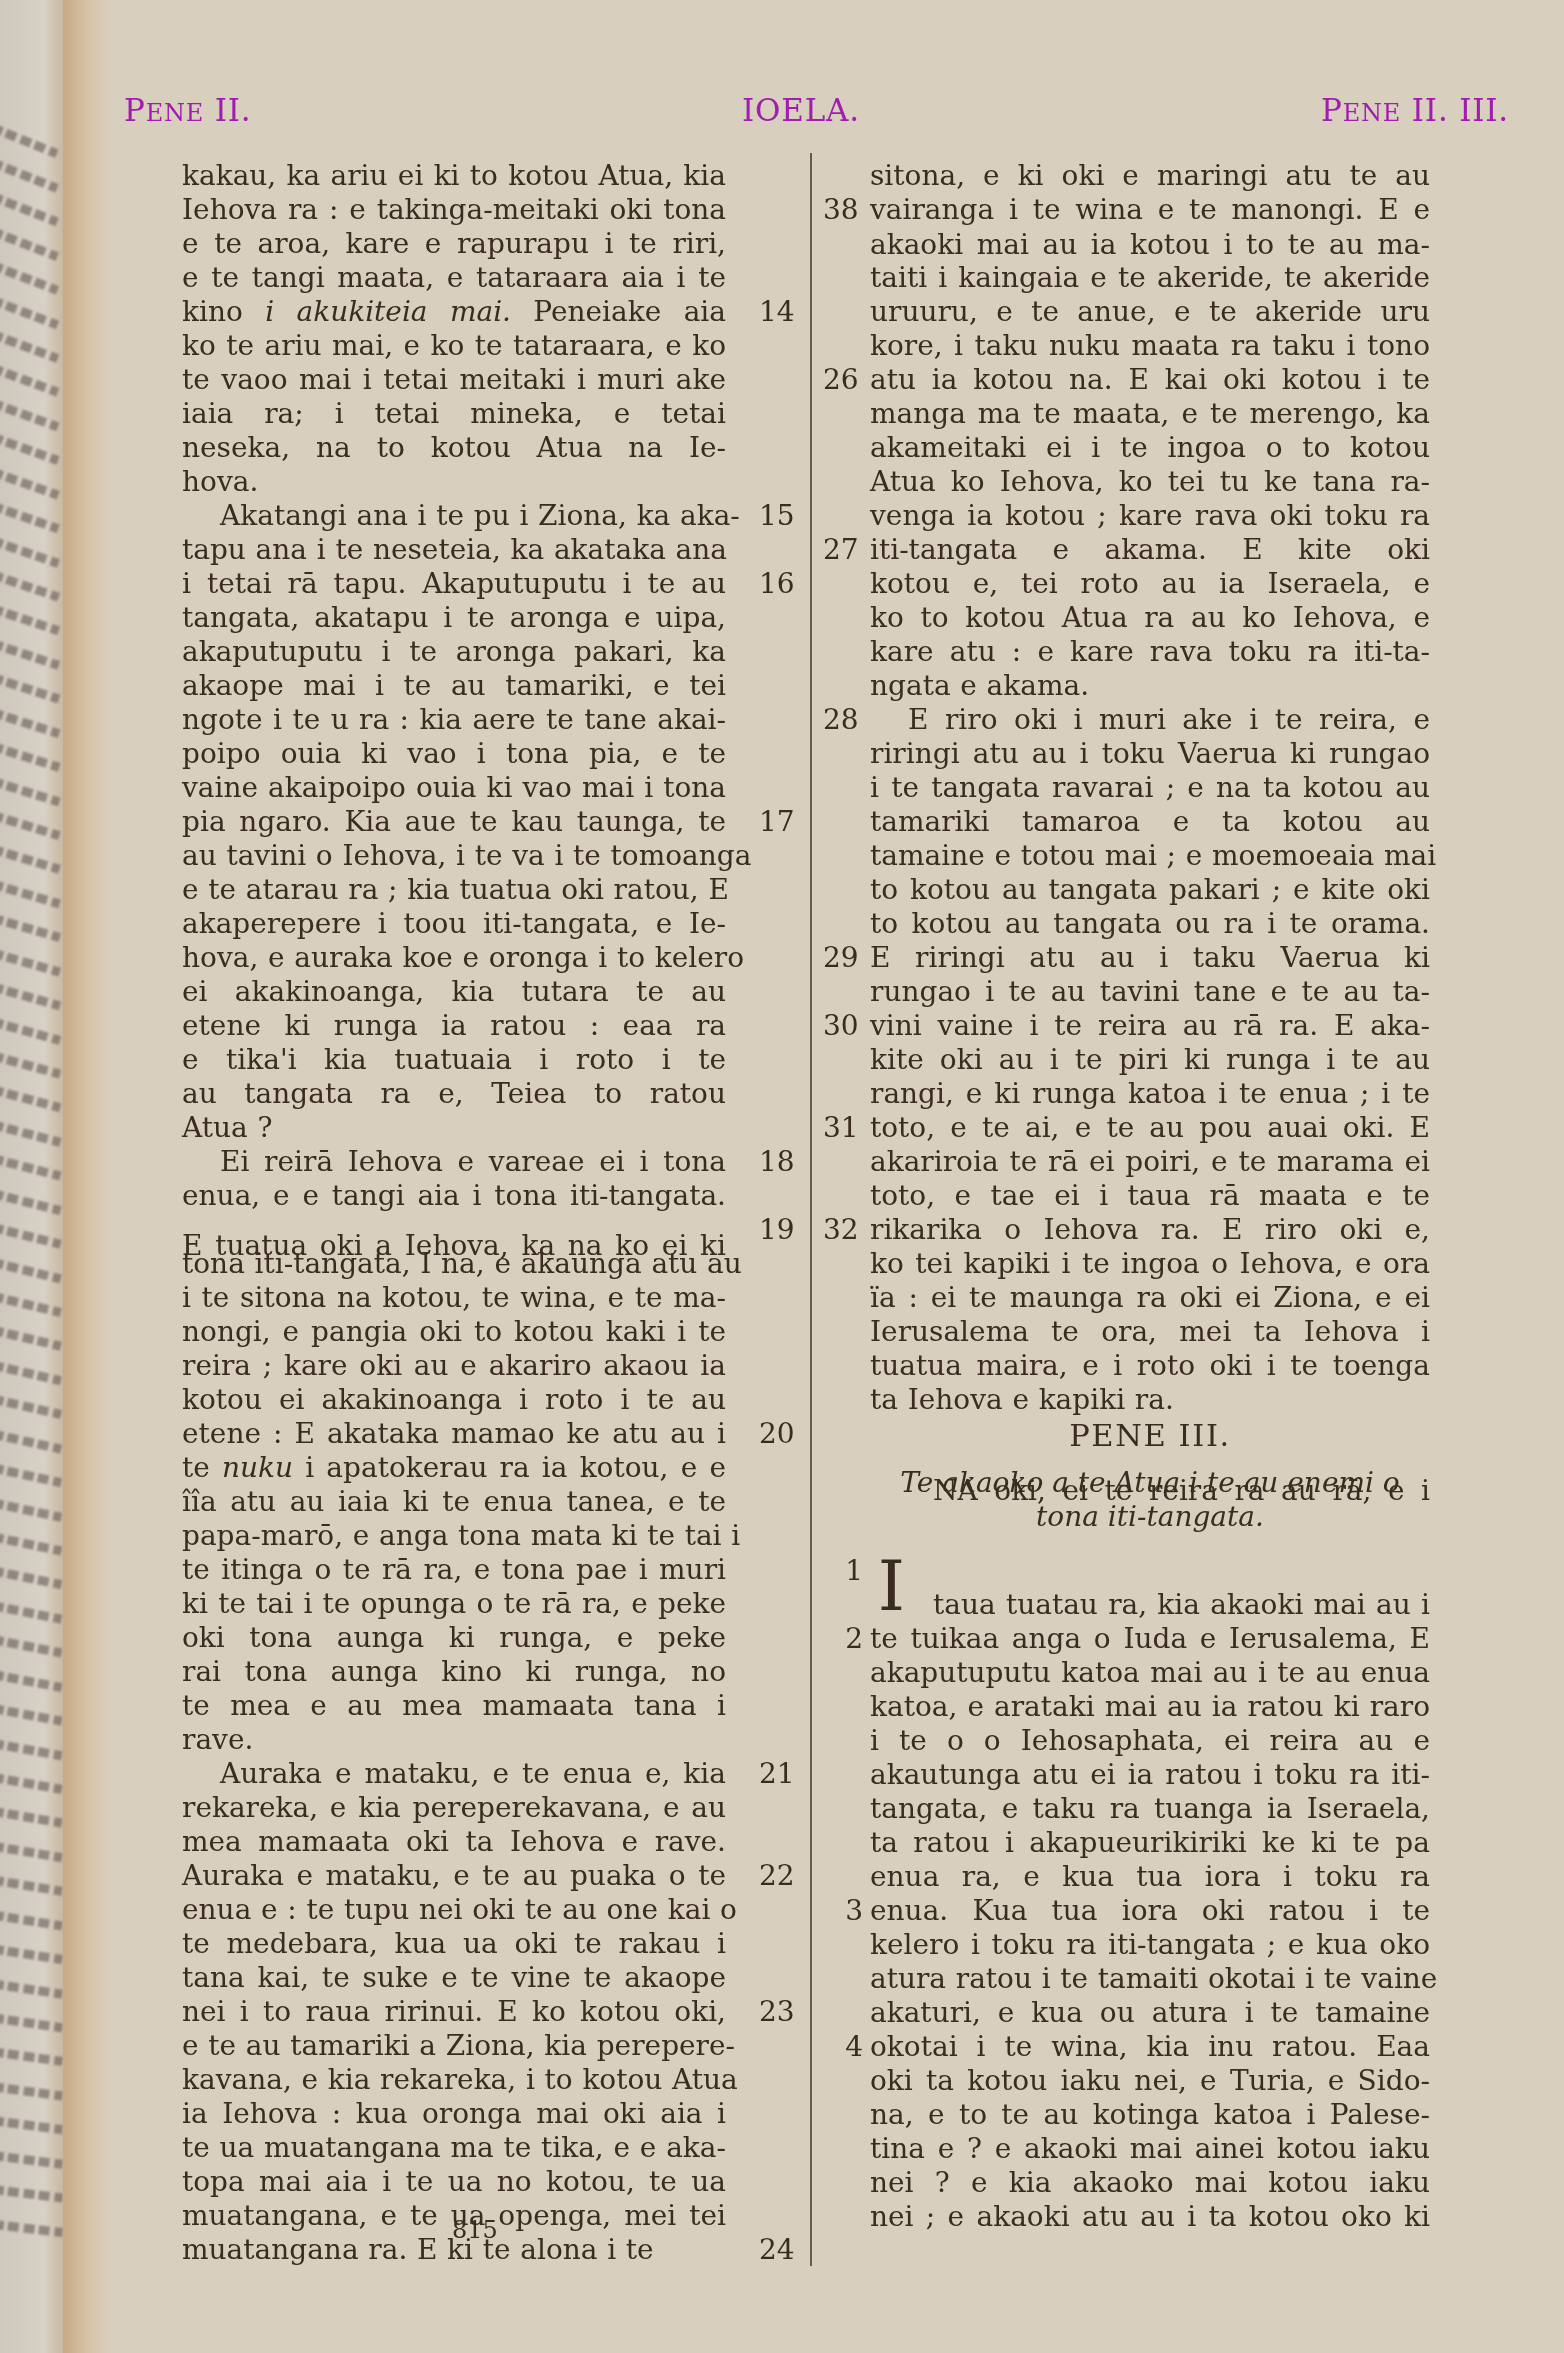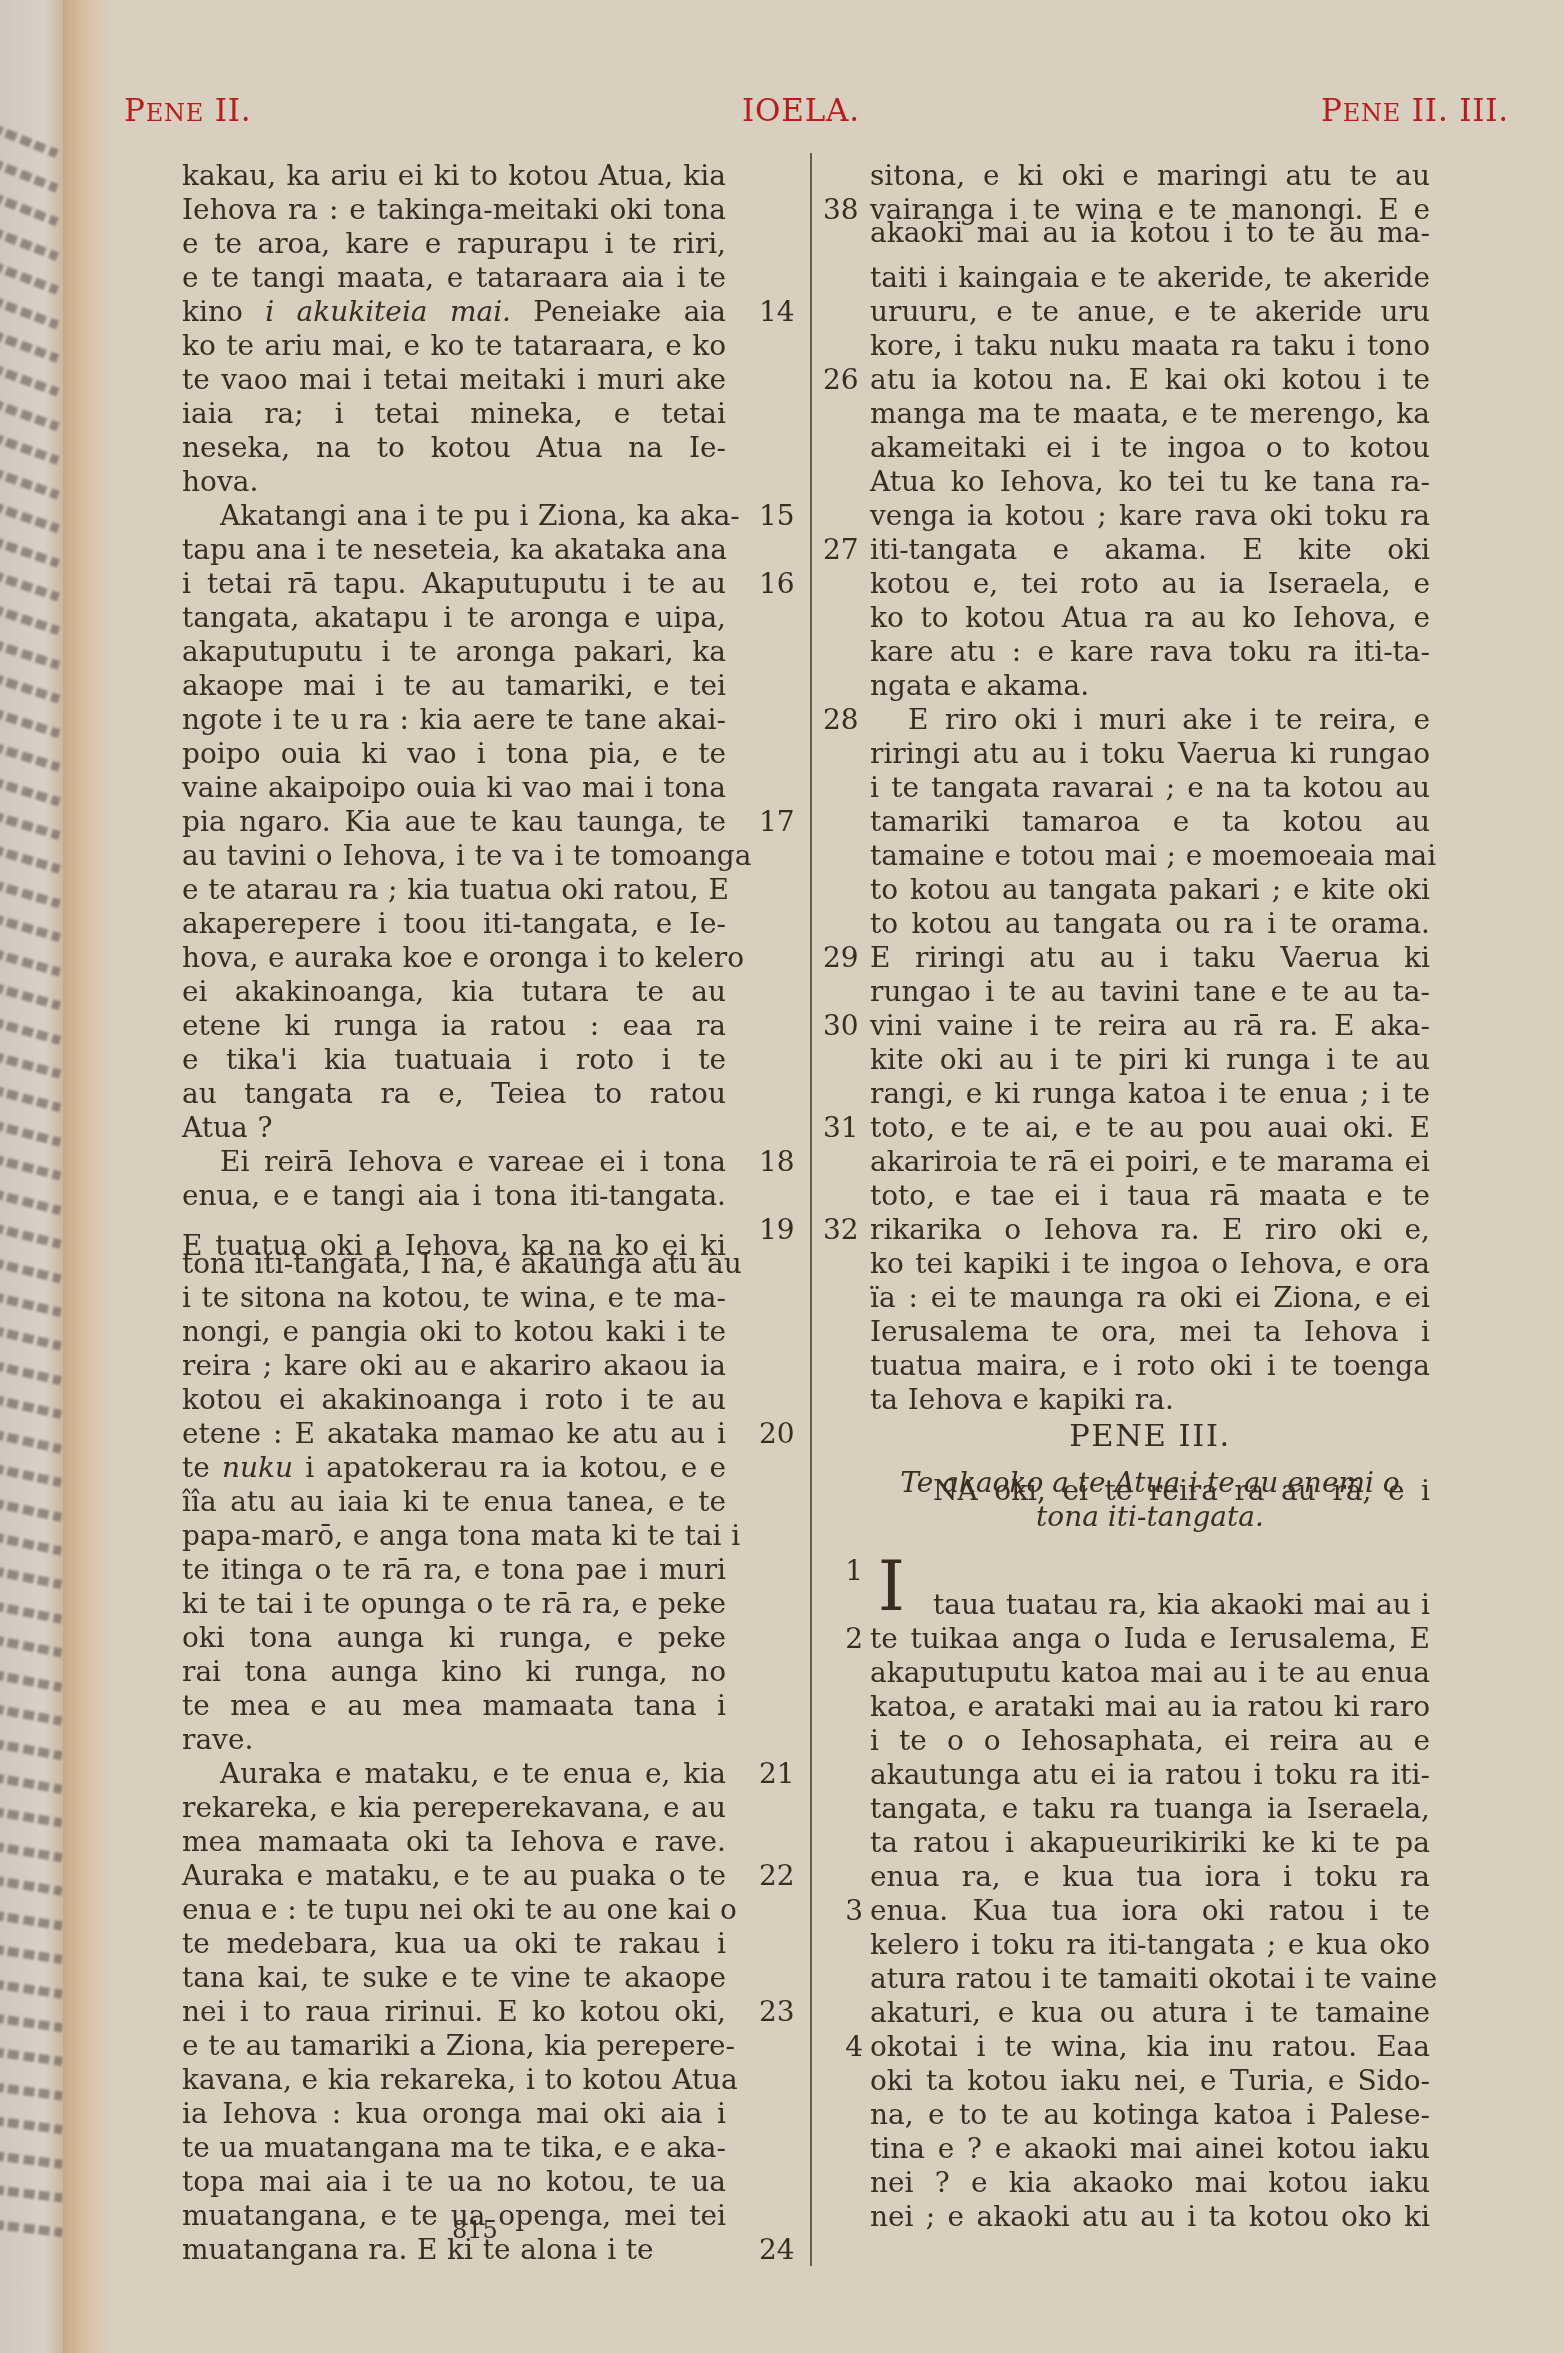--- a/index.html
+++ b/index.html
@@ -21,21 +21,21 @@
     filter: blur(1.2px);
     transform: rotate(18deg);
     transform-origin: left center;
   }
   .shadow-fold {
     position: absolute; left: 63px; top: 0; width: 47px; height: 2354px;
     background: linear-gradient(90deg, #c8a987 0%, #d8c3a7 55%, rgba(217,207,191,0) 100%);
   }
   .running-head {
     position: absolute; top: 92px; font-size: 31px; letter-spacing: 0.8px;
-    color: #b91c1c;
+    color: #a21caf;
   }
   .rh-left { left: 124px; }
   .rh-center { left: 742px; }
   .rh-right { right: 56px; }
   .sc { font-size: 24px; }
   .col-rule {
     position: absolute; left: 810px; top: 153px; width: 2.3px; height: 2113px;
     background: #6a5a48;
   }
   .col {
@@ -230,21 +230,21 @@
     <div class="vnum-r" style="top: 1213px;">19</div>
     <div class="vnum-r" style="top: 1417px;">20</div>
     <div class="vnum-r" style="top: 1757px;">21</div>
     <div class="vnum-r" style="top: 1859px;">22</div>
     <div class="vnum-r" style="top: 1995px;">23</div>
     <div class="vnum-r" style="top: 2233px;">24</div>
   </div>
 <div class="col col-right" id="col-right">
     <div class="line" style="top: 159px; padding-left: 0px;">sitona, e ki oki e maringi atu te au</div>
     <div class="line" style="top: 193px;">vairanga i te wina e te manongi. E e</div>
-    <div class="line" style="top: 216px;">akaoki mai au ia kotou i to te au ma-</div>
+    <div class="line" style="top: 228px;">akaoki mai au ia kotou i to te au ma-</div>
     <div class="line" style="top: 261px;">taiti i kaingaia e te akeride, te akeride</div>
     <div class="line" style="top: 295px;">uruuru, e te anue, e te akeride uru</div>
     <div class="line" style="top: 329px;">kore, i taku nuku maata ra taku i tono</div>
     <div class="line" style="top: 363px;">atu ia kotou na. E kai oki kotou i te</div>
     <div class="line" style="top: 397px;">manga ma te maata, e te merengo, ka</div>
     <div class="line" style="top: 431px;">akameitaki ei i te ingoa o to kotou</div>
     <div class="line" style="top: 465px;">Atua ko Iehova, ko tei tu ke tana ra-</div>
     <div class="line" style="top: 499px;">venga ia kotou ; kare rava oki toku ra</div>
     <div class="line" style="top: 533px;">iti-tangata e akama. E kite oki</div>
     <div class="line" style="top: 567px;">kotou e, tei roto au ia Iseraela, e</div>

